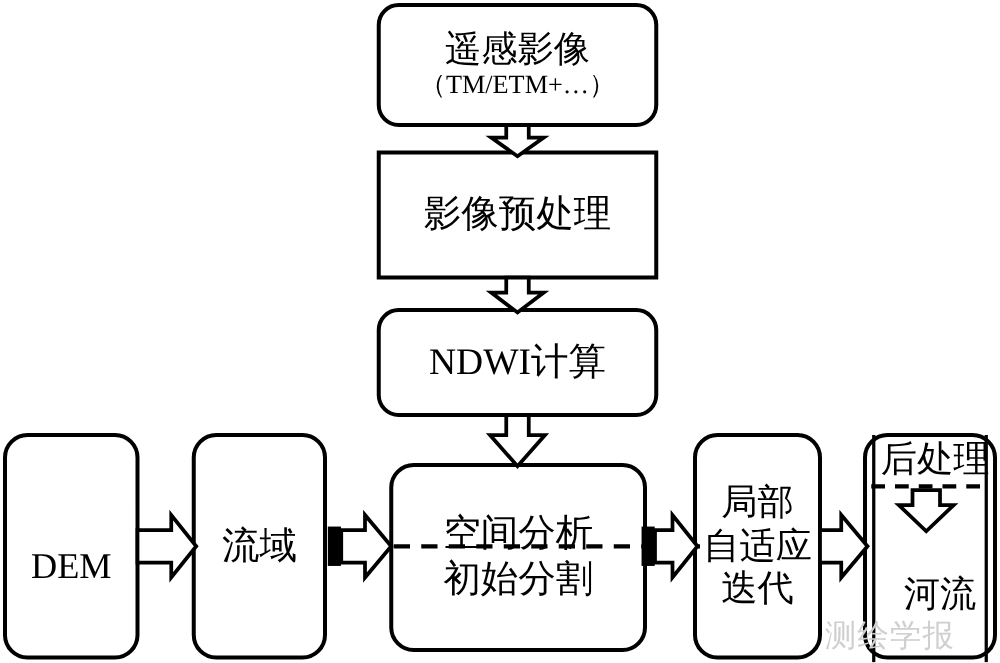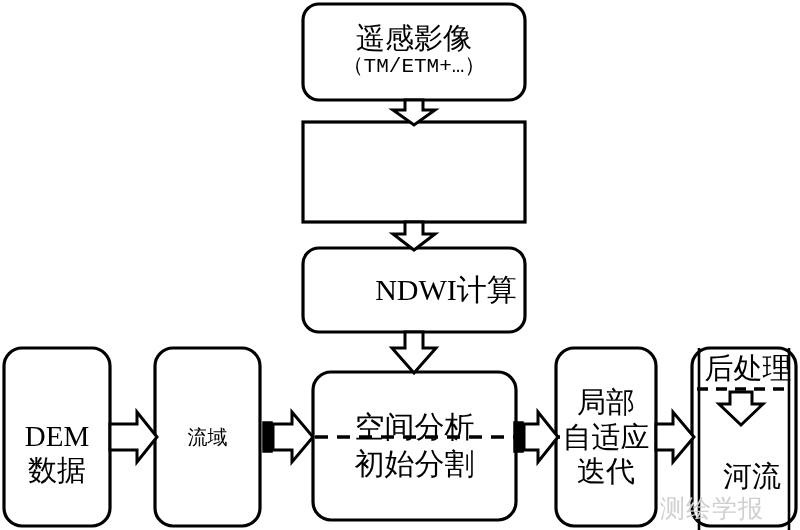--- a/index.html
+++ b/index.html
@@ -93,36 +93,38 @@
       <path d="M 273 424 L 292 424 L 292 412 L 313 437 L 292 462 L 292 450 L 273 450 Z" fill="#fff" stroke-width="3"></path>
       <rect x="263" y="422" width="9" height="30" fill="#000" stroke="#000" stroke-width="1.5"></rect>
 
       <path d="M 524 424 L 538 424 L 538 412 L 558 437 L 538 462 L 538 450 L 524 450 Z" fill="#fff" stroke-width="3"></path>
       <rect x="514" y="422" width="9" height="30" fill="#000" stroke="#000" stroke-width="1.5"></rect>
 
       <path d="M 656 424 L 673 424 L 673 412 L 694 437 L 673 462 L 673 450 L 656 450 Z" fill="#fff" stroke-width="3"></path>
     </g>
   </svg>
 
-  <div class="node-text" style="left:303px; top:4px; width:222px; height:96px; font-size:29px;font-family:Liberation Mono, monospace;">
+  <div class="node-text" style="left:303px; top:4px; width:222px; height:96px; font-size:29px;">
     <span class="line">遥感影像</span>
     <span class="line" style="font-size:21px;">（TM/ETM+…）</span>
   </div>
 
+  <div class="node-text" style="left:303px; top:122px; width:222px; height:100px; font-size:30px;">
+    <span class="line">影像预处理</span>
+  </div>
 
-  <div class="node-text" style="left:303px; top:248px; width:222px; height:84px; font-size:30px;padding-left:32px;">
+  <div class="node-text" style="left:303px; top:248px; width:222px; height:84px; font-size:30px;">
     <span class="line">NDWI计算</span>
   </div>
 
   <div class="node-text" style="left:4px; top:348px; width:106px; height:178px; font-size:29px; line-height:1.18;margin-top:16px;">
     <span class="line">DEM</span>
-    <span class="line">数据</span>
   </div>
 
-  <div class="node-text" style="left:155px; top:348px; width:105px; height:178px; font-size:20px; line-height:1.2;">
+  <div class="node-text" style="left:155px; top:348px; width:105px; height:178px; font-size:30px; line-height:1.2;">
     <span class="line">流域</span>
   </div>
 
   <div class="node-text" style="left:313px; top:372px; width:203px; height:148px; font-size:30px; line-height:1.22;">
     <span class="line">空间分析</span>
     <span class="line">初始分割</span>
   </div>
 
   <div class="node-text" style="left:556px; top:348px; width:100px; height:178px; font-size:29px; line-height:1.2;">
     <span class="line">局部</span>

